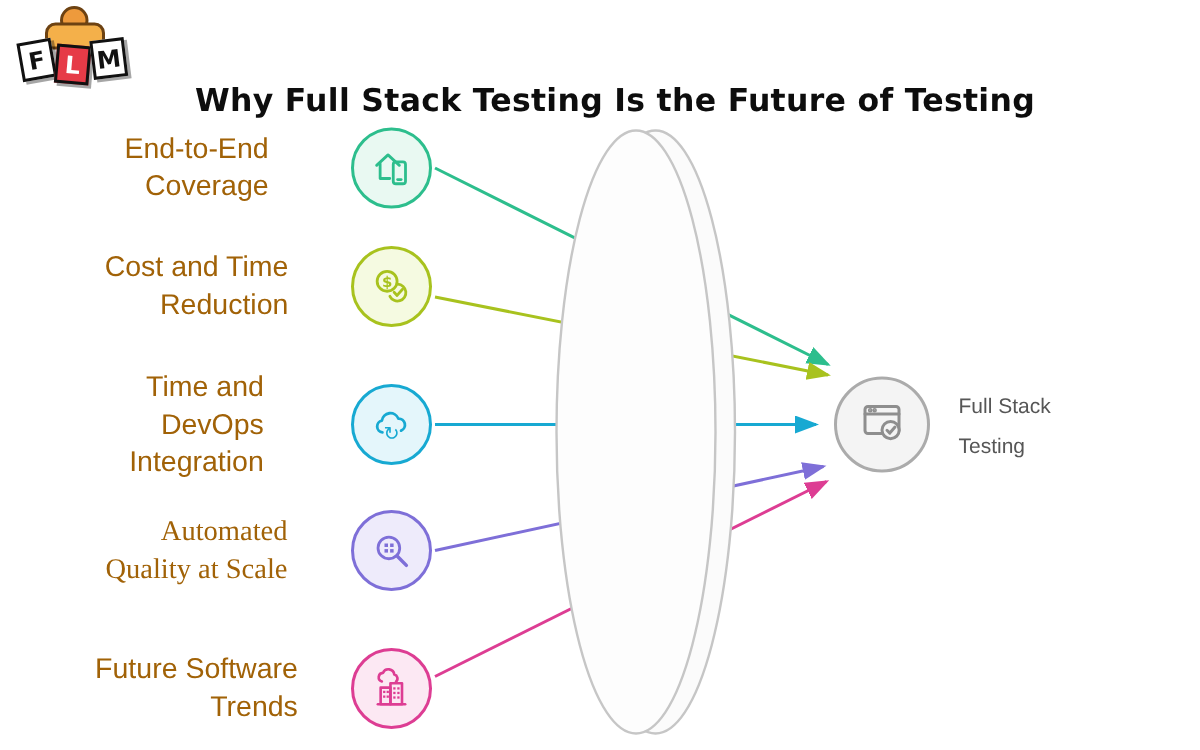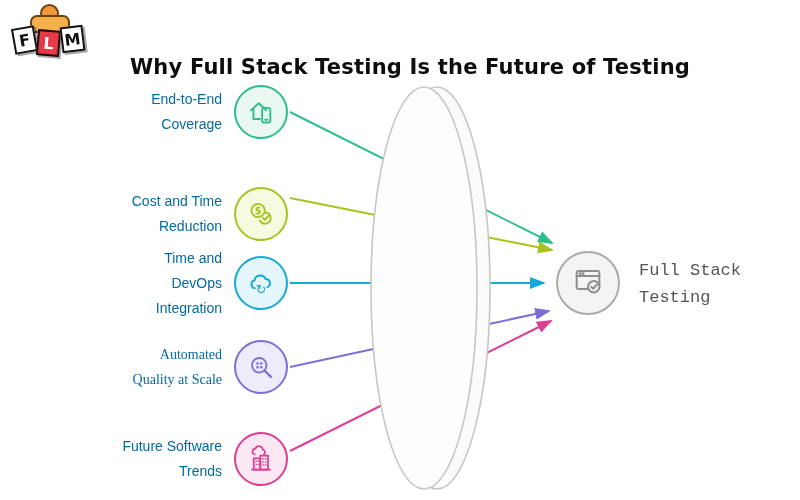--- a/index.html
+++ b/index.html
@@ -39,45 +39,45 @@
   .tile-f { left:5px;  top:23px; transform:rotate(-10deg); }
   .tile-l { left:29px; top:26px; transform:rotate(5deg); background:#e63b47; color:#fff; }
   .tile-m { left:53px; top:22px; transform:rotate(-7deg); }
 
   
   .canvas-svg { position:absolute; left:0; top:0; z-index:1; }
 
   
   .label {
     position:absolute; left:40px; width:182px; height:54px;
-    display:flex; align-items:center; justify-content:flex-end;
-    text-align:right; color:#0369a1; font-size:14px; line-height:25px; z-index:2;
+    display:flex; align-items:center; justify-content:center;
+    text-align:right; color:#a16207; font-size:19px; line-height:25px; z-index:2;
   }
   .label span { white-space:pre-line; }
   .item-icon {
     position:absolute; left:234px; width:54px; height:54px; box-sizing:border-box;
     border-radius:50%; border:2px solid #888; z-index:2;
     display:flex; align-items:center; justify-content:center; background:#fff;
   }
-  .r1 { top:85px; }  .r2 { top:187px; } .r3 { top:256px; } .r4 { top:340px;font-family:Liberation Serif, serif; } .r5 { top:432px; }
+  .r1 { top:85px; }  .r2 { top:164px; } .r3 { top:256px; } .r4 { top:340px;font-family:Liberation Serif, serif; } .r5 { top:432px; }
   .c1 { border-color:#2dbe8d; background:#e9f9f2; }
   .c2 { border-color:#a8c21e; background:#f5fae1; }
   .c3 { border-color:#17a9d2; background:#e4f6fb; }
   .c4 { border-color:#7e6fd8; background:#eeebfb; }
   .c5 { border-color:#dd3d93; background:#fce8f3; }
 
   
   .result-circle {
     position:absolute; left:556px; top:251px; width:64px; height:64px; box-sizing:border-box;
     border-radius:50%; border:2px solid #ababab; background:#f4f4f4; z-index:2;
     display:flex; align-items:center; justify-content:center;
   }
   .result-label {
     position:absolute; left:639px; top:257px; width:120px; z-index:2;
-    font-size:17px; line-height:27px; color:#565656; white-space:pre-line;font-family:Liberation Mono, monospace;
+    font-size:14px; line-height:27px; color:#565656; white-space:pre-line;
   }
 </style>
 </head>
 <body>
 
 <div class="title">Why Full Stack Testing Is the Future of Testing</div>
 
 <div class="logo">
   <div class="mascot-head"></div>
   <div class="mascot-body"></div>

